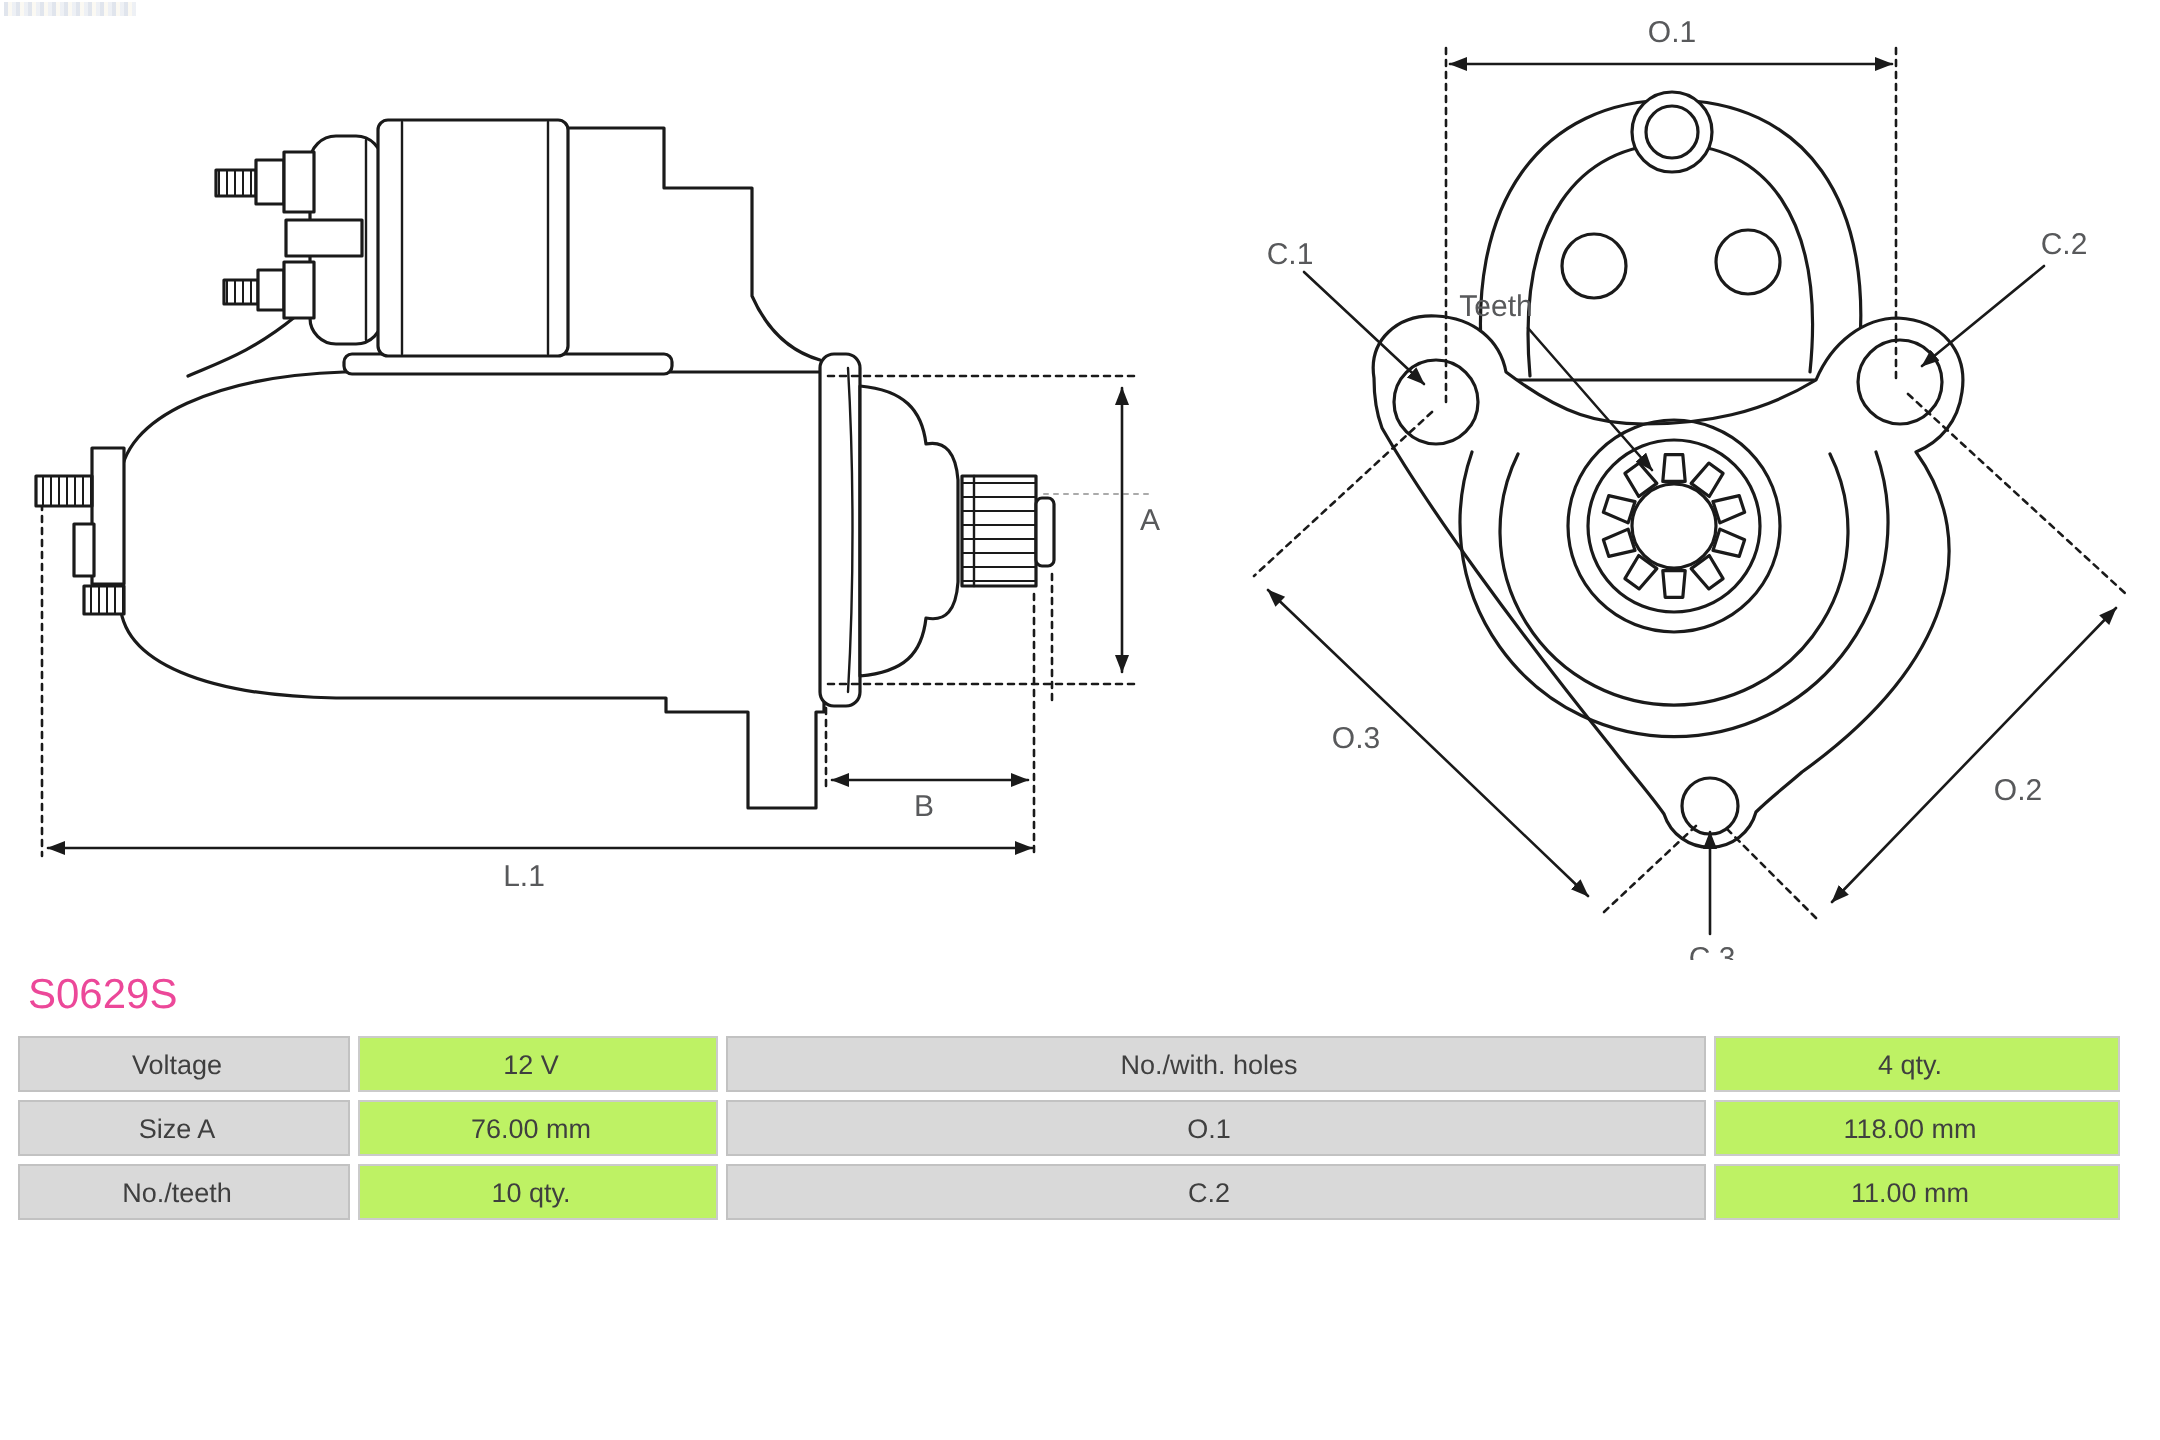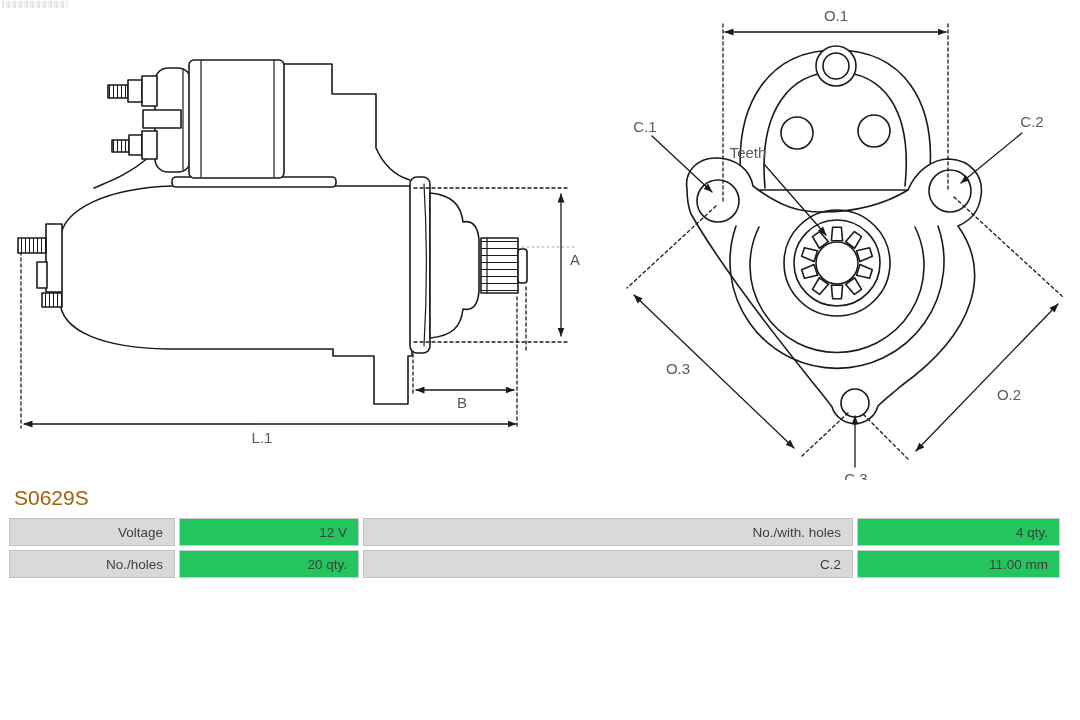--- a/index.html
+++ b/index.html
@@ -4,27 +4,27 @@
 <style>
   html,body{margin:0;padding:0;background:#fff;overflow:hidden;}
   .page{position:relative;width:1080px;height:720px;background:#fff;
         font-family:"Liberation Sans",sans-serif;}
   .watermark{position:absolute;top:1px;left:2px;width:66px;height:7px;opacity:.45;
         background:repeating-linear-gradient(90deg,rgba(120,140,175,.5) 0 2px,
         rgba(235,225,195,.45) 2px 4px,rgba(160,175,200,.4) 4px 6px);}
   svg.diagram{display:block;width:1080px;height:480px;}
   svg .dot{stroke-dasharray:3 3;}
   svg text{font-family:"Liberation Sans",sans-serif;font-size:15px;fill:#58595b;stroke:none;}
-  .partnum{padding:6px 0 4px 14px;font-size:21px;line-height:24px;color:#a16207;}
+  .partnum{padding:6px 0 4px 14px;font-size:21px;line-height:24px;color:#ec4899;}
   table.specs{border-collapse:separate;border-spacing:4px;margin-left:5px;
         font-size:13.5px;color:#3f3f3f;table-layout:fixed;}
-  table.specs td{height:26px;padding:0 11px 0 4px;text-align:right;
+  table.specs td{height:26px;padding:0 11px 0 4px;text-align:center;
         vertical-align:middle;overflow:hidden;white-space:nowrap;}
   td.lab{background:#d9d9d9;border:1px solid #c2c2c2;}
-  td.val{background:#22c55e;border:1px solid #cbcbcb;}
+  td.val{background:#bef264;border:1px solid #cbcbcb;}
 </style>
 </head>
 <body>
 
 <div class="page">
 
   <div class="watermark"></div>
 
   <svg class="diagram" viewBox="0 0 1080 480">
     <defs>
@@ -187,20 +187,26 @@
         <col style="width:203px">
     </colgroup>
     <tbody>
         <tr>
       <td class="lab">Voltage</td>
       <td class="val">12 V</td>
       <td class="lab">No./with. holes</td>
       <td class="val">4 qty.</td>
     </tr>
     <tr>
-      <td class="lab">No./holes</td>
-      <td class="val">20 qty.</td>
+      <td class="lab">Size A</td>
+      <td class="val">76.00 mm</td>
+      <td class="lab">O.1</td>
+      <td class="val">118.00 mm</td>
+    </tr>
+    <tr>
+      <td class="lab">No./teeth</td>
+      <td class="val">10 qty.</td>
       <td class="lab">C.2</td>
       <td class="val">11.00 mm</td>
     </tr>
   </tbody>
     </table>
 </div>
 
 </body></html>

